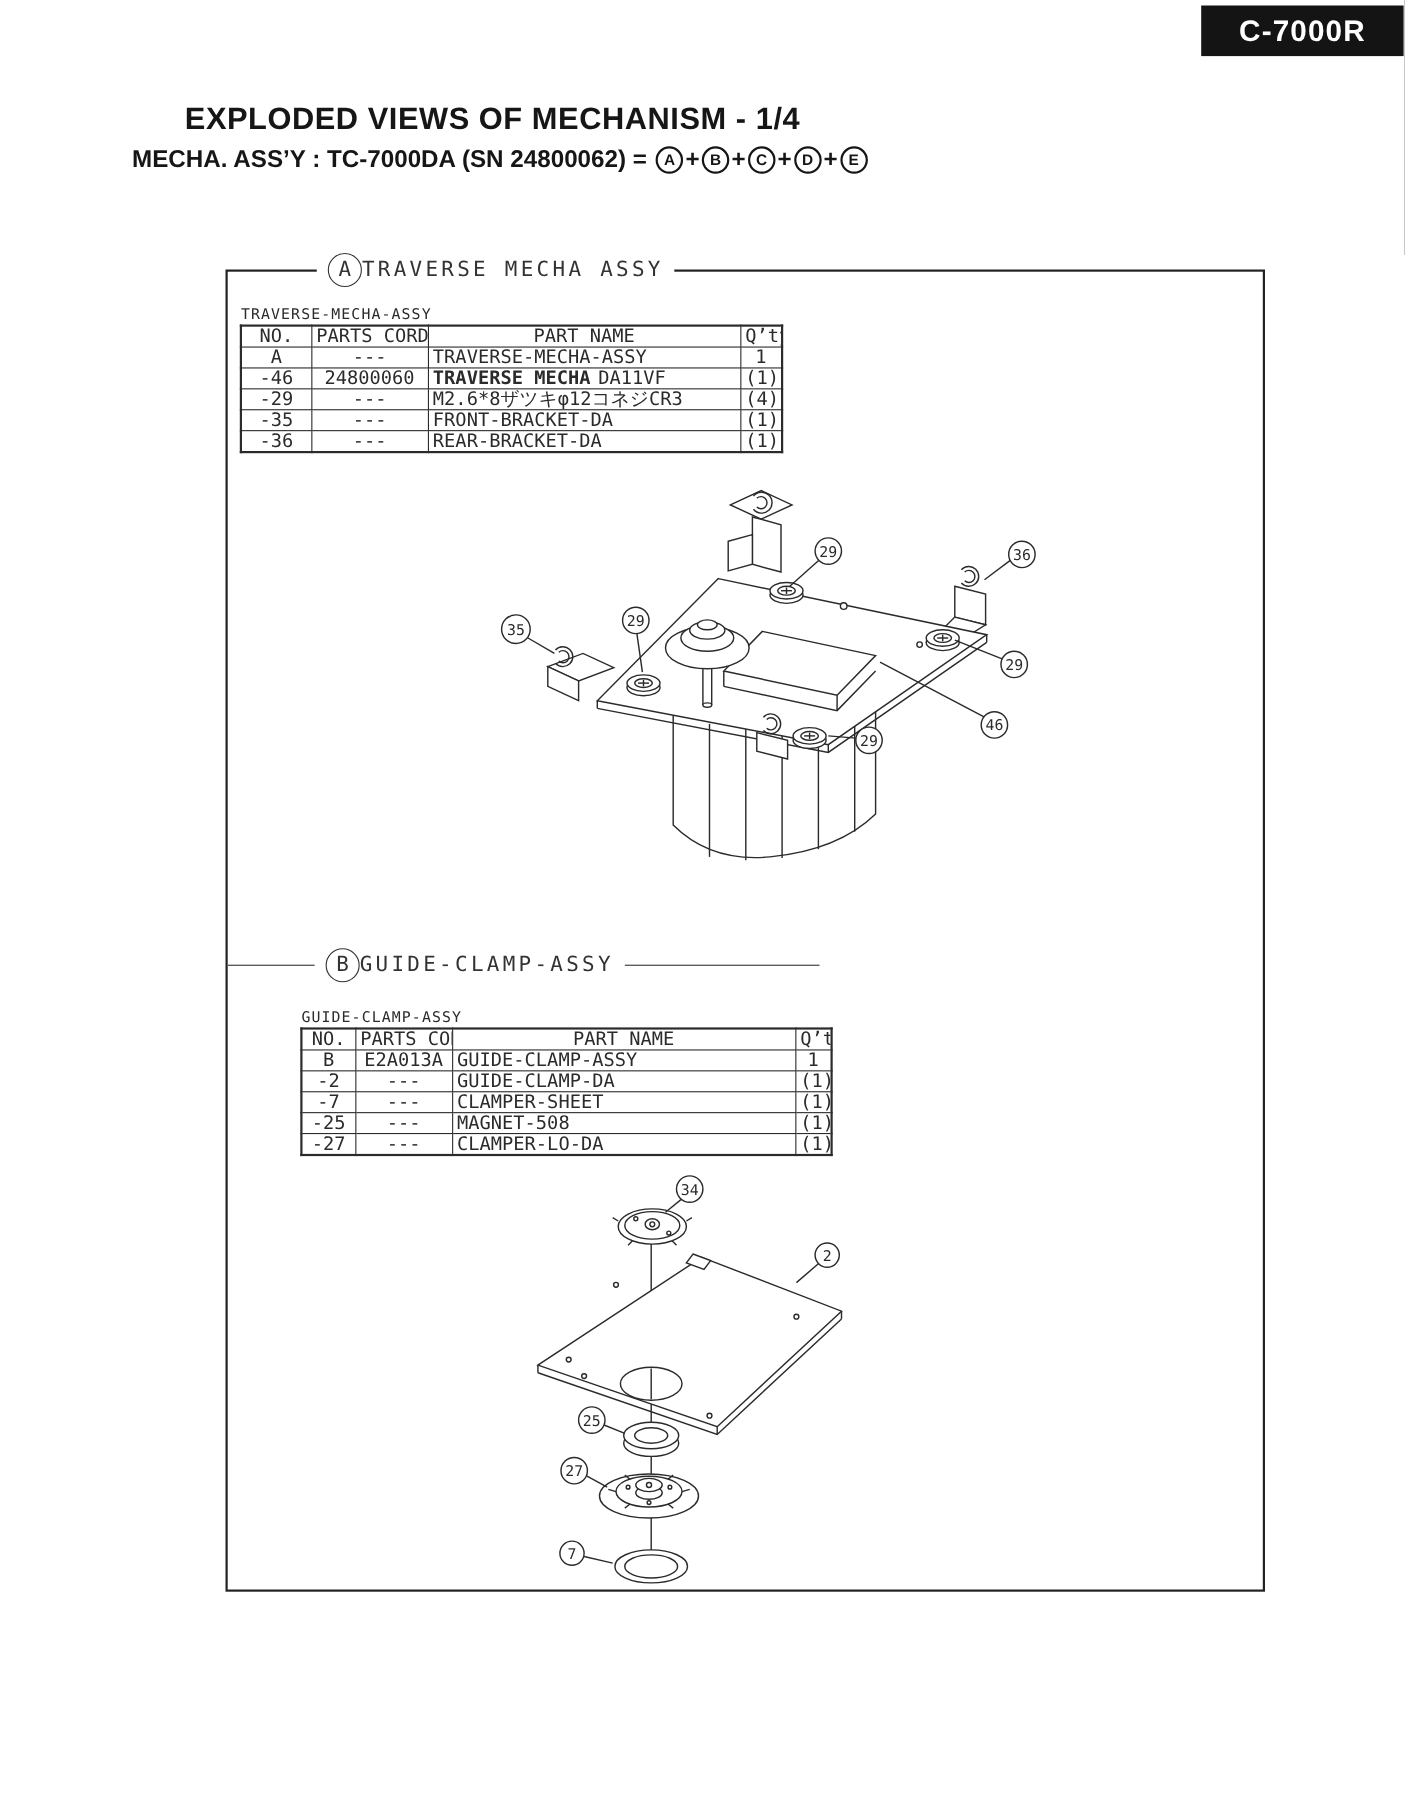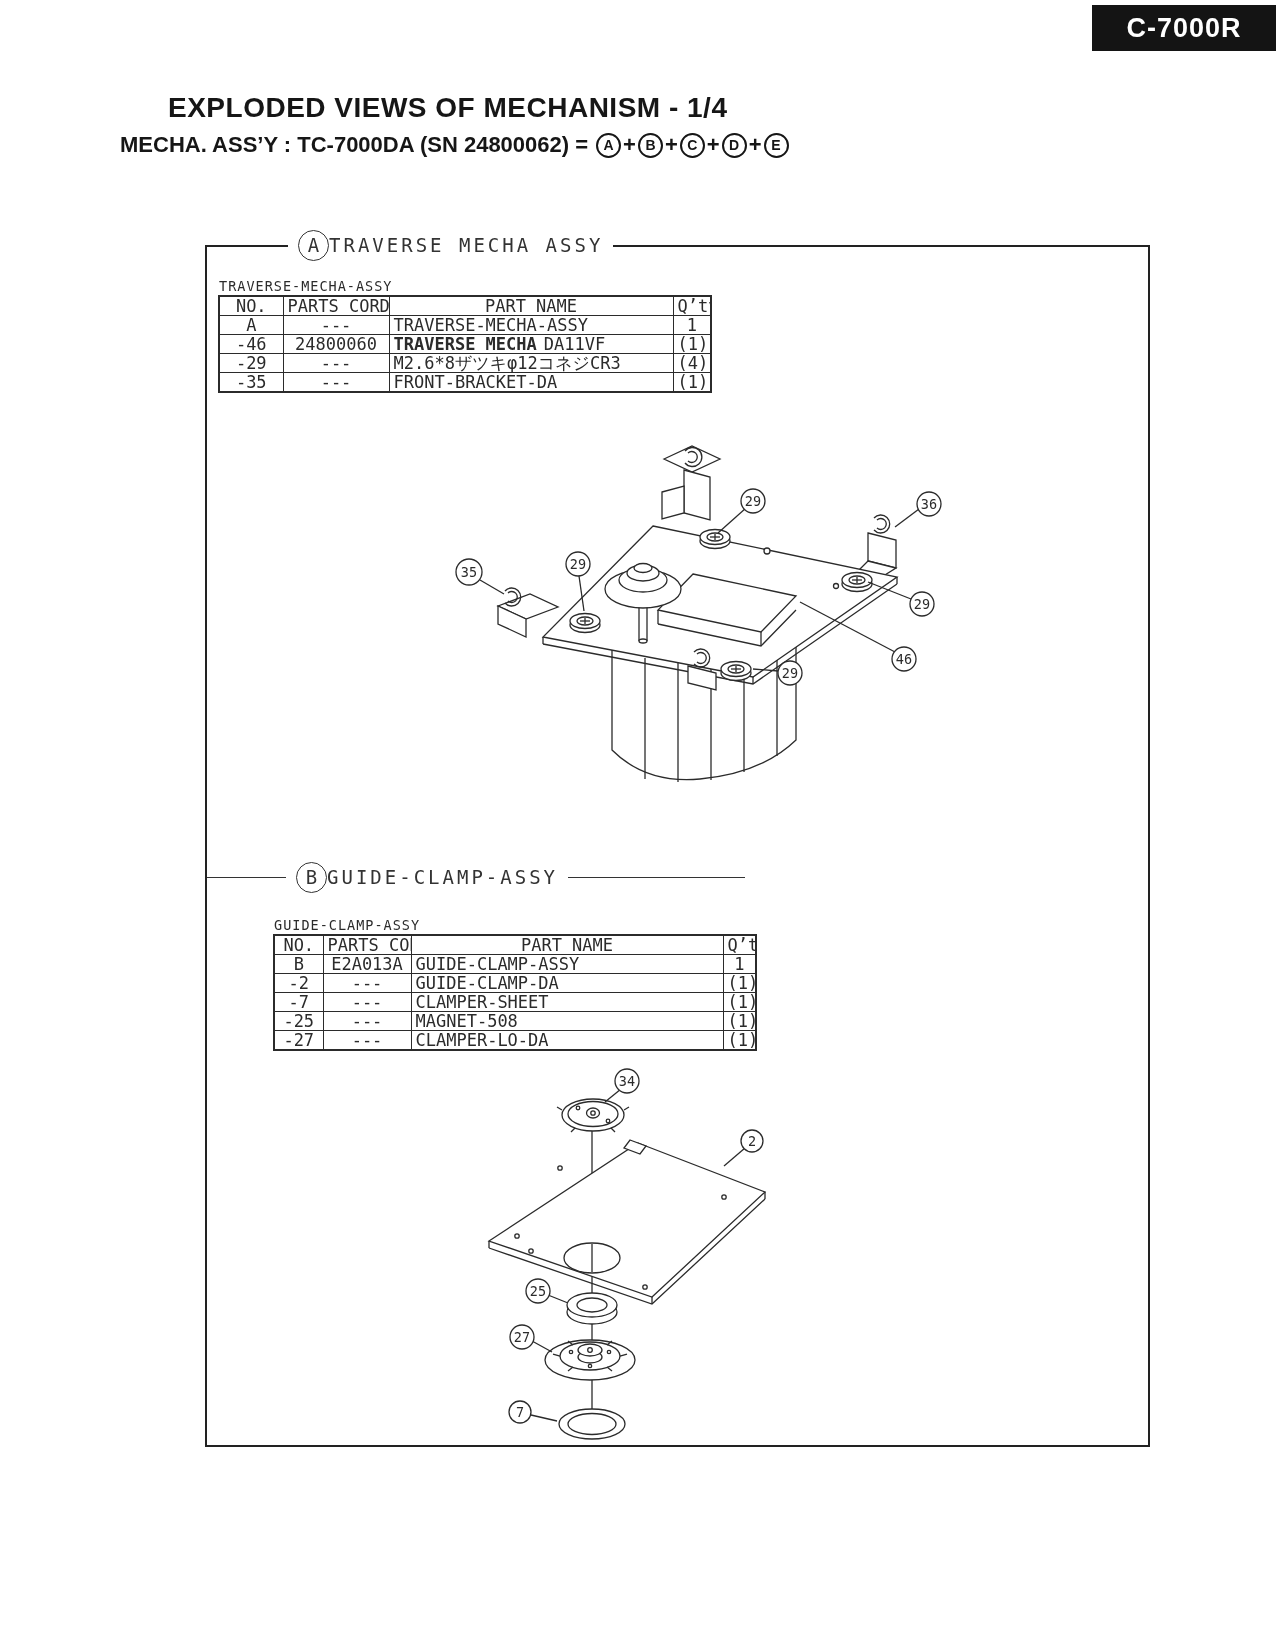--- a/index.html
+++ b/index.html
@@ -329,20 +329,26 @@
       <td class="c">---</td>
       <td>M2.6*8ザツキφ12コネジCR3</td>
       <td class="c">(4)</td>
     </tr>
     <tr class="d">
       <td class="c">-35</td>
       <td class="c">---</td>
       <td>FRONT-BRACKET-DA</td>
       <td class="c">(1)</td>
     </tr>
+    <tr class="d">
+      <td class="c">-36</td>
+      <td class="c">---</td>
+      <td>REAR-BRACKET-DA</td>
+      <td class="c">(1)</td>
+    </tr>
   </tbody>
     </table>
 
   <div class="abs tbl-label" style="left:274px;top:917px">GUIDE-CLAMP-ASSY</div>
   <table class="parts abs" style="left:273px;top:934px;width:482px">
     <colgroup>
         <col style="width:49px">
         <col style="width:88px">
         <col style="width:312px">
         <col style="width:33px">

